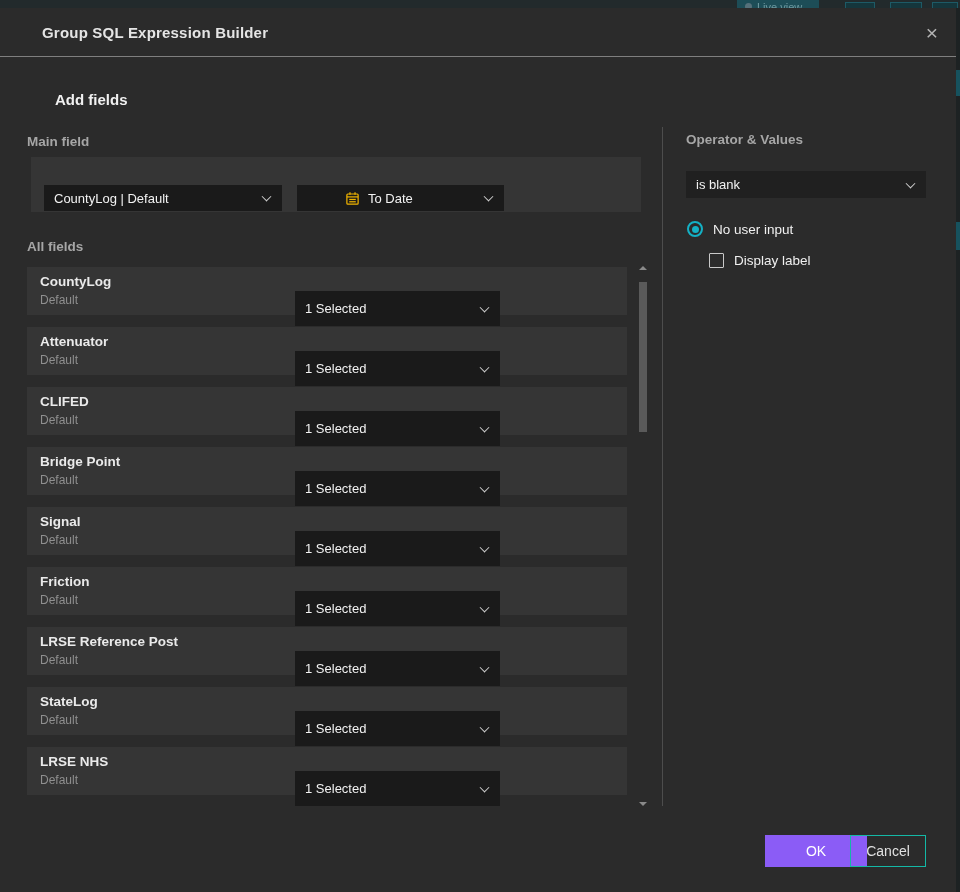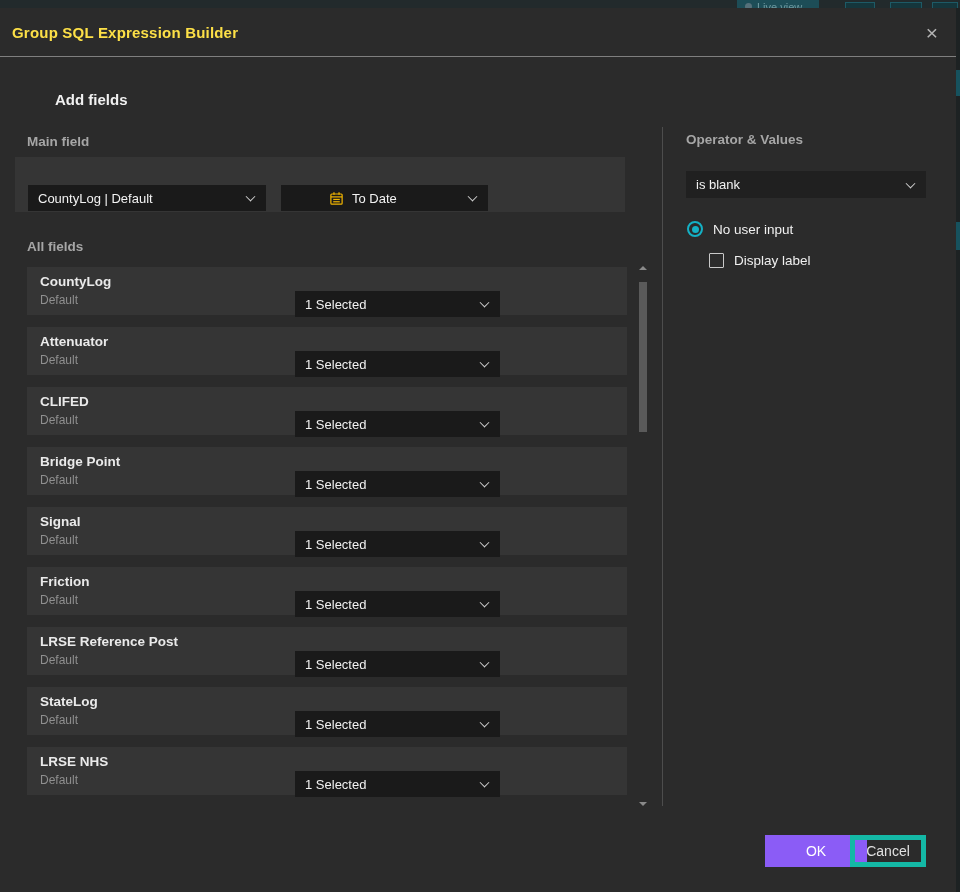--- a/index.html
+++ b/index.html
@@ -20,44 +20,44 @@
     background:#1d2223; z-index:1; }
   .teal-block-a { position:absolute; left:0; top:62px; width:4px; height:26px; background:#16525e; }
   .teal-block-b { position:absolute; left:0; top:214px; width:4px; height:28px; background:#16525e; }
 
   
   .dialog { position:absolute; left:0; top:8px; width:956px; height:884px;
     background:#2b2b2b; z-index:2; color:#f0f0f0; }
   .dlg-header { position:absolute; left:0; top:0; width:100%; height:49px;
     border-bottom:1px solid #7f7f7f; display:flex; align-items:center;
     justify-content:space-between; padding:0 18px 0 12px; }
-  .dlg-title { font-size:15px; font-weight:700; color:#fde047; letter-spacing:.2px; }
+  .dlg-title { font-size:15px; font-weight:700; color:#e5e5e5; letter-spacing:.2px;margin-left:30px; }
   .close-x { font-size:21px; color:#b4b4b4; line-height:1; cursor:default; font-weight:300; }
 
   .sec-title { position:absolute; left:27px; font-size:15px; font-weight:700; color:#f0f0f0;margin-left:28px; }
   .group-label { position:absolute; font-size:13.5px; font-weight:700; color:#a6a6a6; }
 
   .panel { position:absolute; background:#353535; }
-  .main-panel { left:15px; top:149px; width:610px; height:55px; }
+  .main-panel { left:31px; top:149px; width:610px; height:55px; }
 
   .dd { position:absolute; background:#1a1a1a; display:flex; align-items:center;
     padding:0 30px 0 10px; font-size:13px; color:#f2f2f2; cursor:pointer;margin-top:13px; }
   .chev { position:absolute; right:12px; top:50%; width:7px; height:7px;
     border-right:1.5px solid #cfcfcf; border-bottom:1.5px solid #cfcfcf;
     transform:translateY(-70%) rotate(45deg); }
   .dd-main1 { left:13px; top:15px; width:238px; height:26px; }
   .dd-main2 { left:266px; top:15px; width:207px; height:26px; gap:8px;padding-left:48px; }
 
   .cal-svg { flex:0 0 auto; display:block; }
 
   
   .field-row { position:absolute; left:27px; width:600px; height:48px; background:#353535; }
   .field-name { position:absolute; left:13px; top:7px; font-size:13.5px; color:#eaeaea;font-weight:bold; }
   .field-sub { position:absolute; left:13px; top:26px; font-size:12px; color:#8f8f8f; }
-  .row-dd { left:268px; top:11px; width:205px; height:26px; }
+  .row-dd { left:268px; top:11px; width:205px; height:35px; }
 
   
   .scrollbar { position:absolute; left:638px; top:254px; width:10px; height:548px; }
   .scroll-up { position:absolute; left:1px; top:4px; width:0; height:0;
     border-left:4px solid transparent; border-right:4px solid transparent;
     border-bottom:4px solid #8a8a8a; }
   .scroll-down { position:absolute; left:1px; bottom:4px; width:0; height:0;
     border-left:4px solid transparent; border-right:4px solid transparent;
     border-top:4px solid #8a8a8a; }
   .scroll-thumb { position:absolute; left:1px; top:20px; width:8px; height:150px; background:#5a5a5a; }
@@ -72,21 +72,21 @@
   .radio.checked::after { content:''; position:absolute; inset:2.5px; border-radius:50%; background:#14b1c5; }
   .checkbox { width:15px; height:15px; border:1.5px solid #c9c9c9; border-radius:1px;
     background:transparent; flex:0 0 auto; }
   .choice-label { font-size:13.5px; color:#f0f0f0;text-align:right; }
 
   
   .btn { position:absolute; top:827px; height:32px; display:flex; align-items:center;
     justify-content:center; font-size:14px; cursor:pointer; }
   .btn-ok { left:765px; width:102px; background:#8b5cf6; color:#ffffff; }
   .btn-cancel { left:850px; width:76px; background:transparent;
-    border:5px solid #14b8a6; color:#e0e0e0; }
+    border:1px solid #14b8a6; color:#e0e0e0; }
 </style>
 </head>
 <body>
 
 <div class="stage">
 
   <div class="top-strip">
     <div class="live-pill">
       <span class="live-dot"></span>
       <span>Live view</span>

